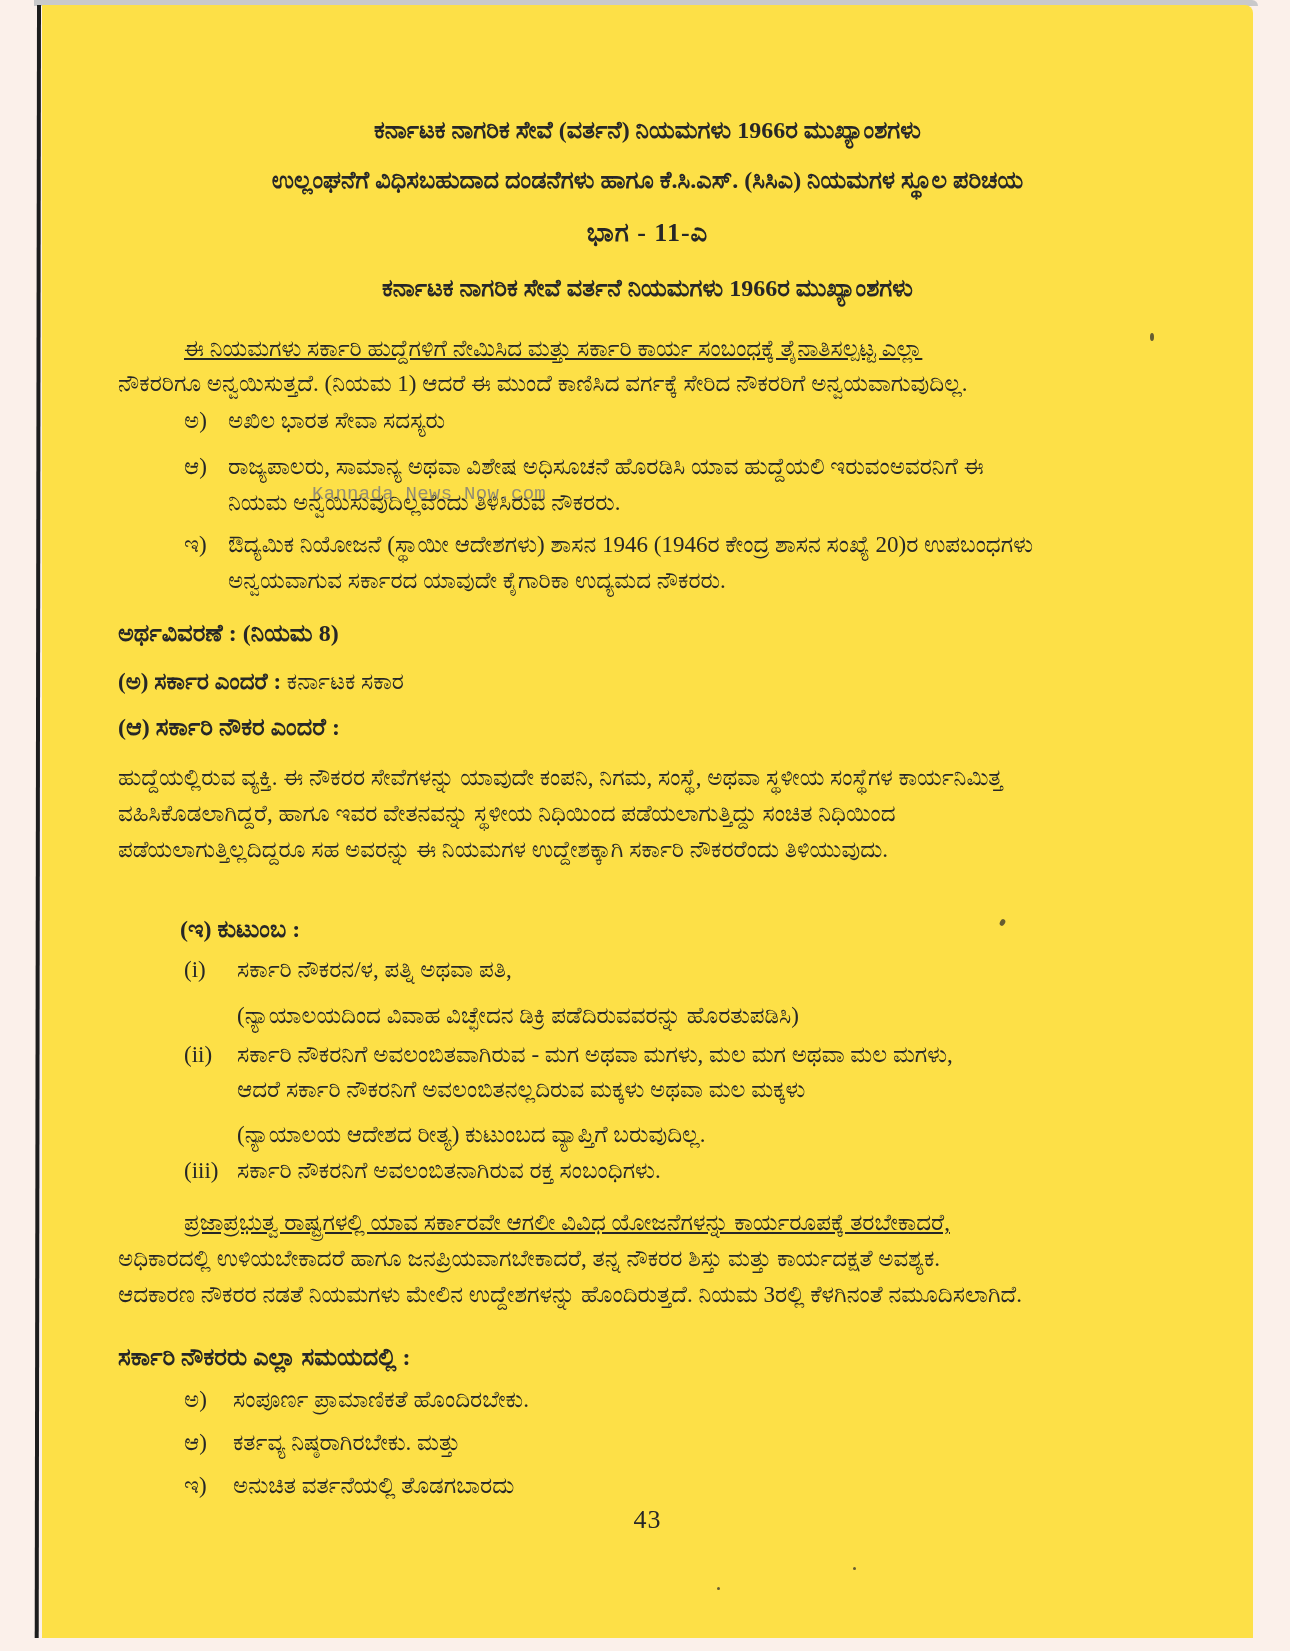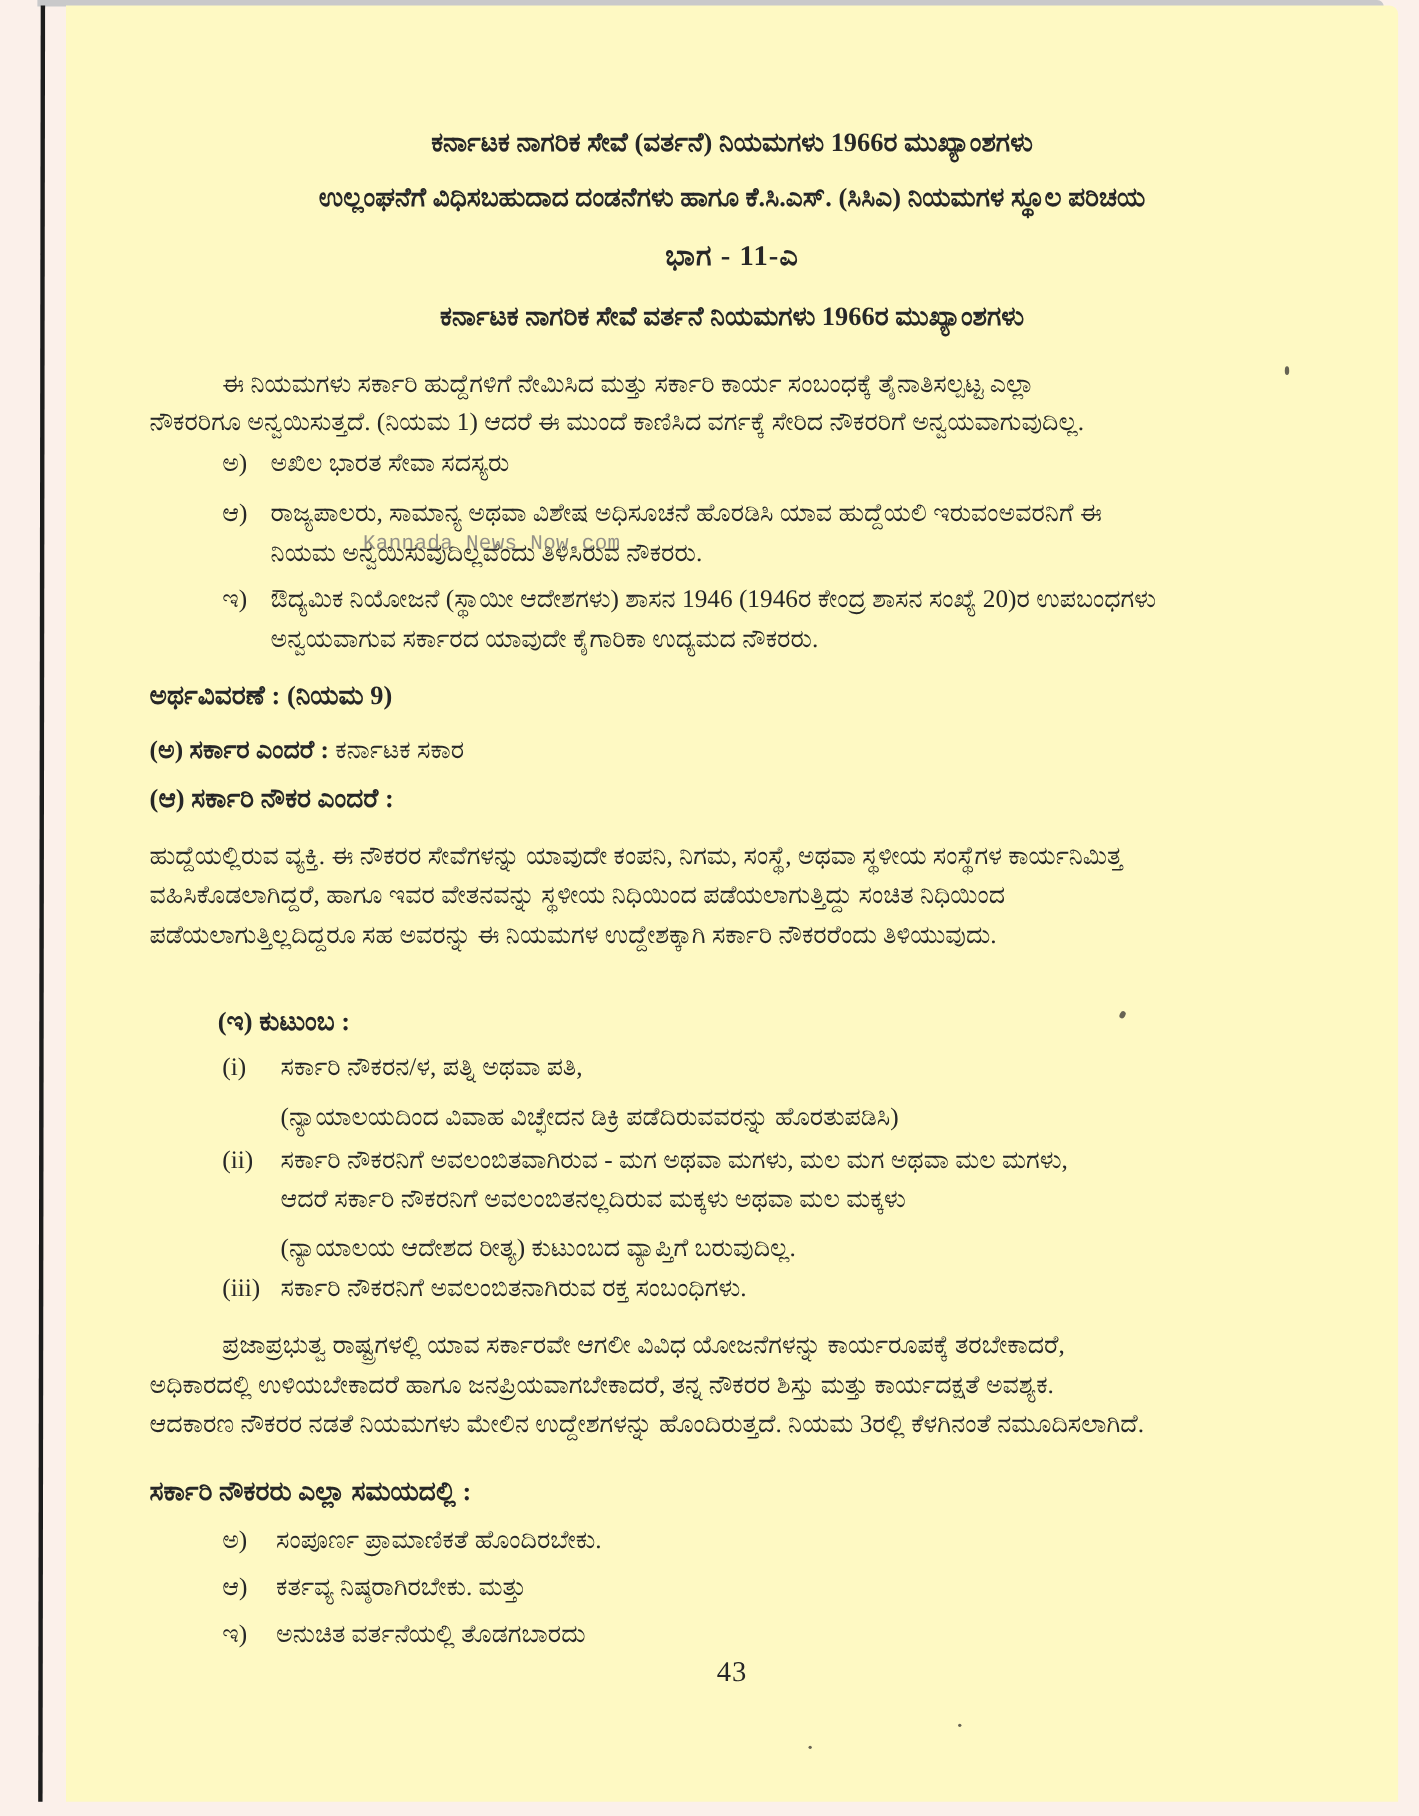--- a/index.html
+++ b/index.html
@@ -4,28 +4,28 @@
 <style>
   html,body{margin:0;padding:0;}
   body{
     width:1290px;height:1651px;position:relative;overflow:hidden;
     background:#fbf0ea;
     font-family:"Liberation Serif","DejaVu Serif",serif;
     color:#272727;
   }
   .top-band{position:absolute;left:34px;top:0;width:1224px;height:6px;background:#c9c9ca;border-radius:0 6px 0 0;}
   .edge-line{position:absolute;left:37px;top:5px;width:4px;height:1633px;background:#1d1d1d;transform:rotate(0.08deg);transform-origin:top left;}
-  .page{position:absolute;left:60px;top:5px;width:1211px;height:1633px;background:#fef9c3;border-radius:0 8px 0 0;}
+  .page{position:absolute;left:42px;top:5px;width:1211px;height:1633px;background:#fde047;border-radius:0 8px 0 0;}
   .abs{position:absolute;}
   .ctr{left:0;width:1211px;text-align:center;white-space:nowrap;}
   .ttl{font-size:24px;font-weight:700;line-height:34px;}
   .part{font-size:26px;font-weight:700;line-height:40px;letter-spacing:1px;}
   .ln{font-size:23px;line-height:36px;white-space:nowrap;}
   .ln1{line-height:35px;}
-  .indent{padding-left:66px;}
+  .indent{padding-left:66px;text-decoration:underline;}
   .hd{font-size:24px;font-weight:700;line-height:36px;white-space:nowrap;}
   .row{display:flex;align-items:flex-start;}
   .lbl{flex:none;font-size:23px;line-height:36px;}
   .lblw44{width:44px;}
   .lblw49{width:49px;}
   .lblw53{width:53px;}
   .bold{font-weight:700;}
   .note{margin-top:10px;}
   .watermark{font-family:Liberation Mono, monospace;font-size:19px;color:rgba(128,126,124,0.85);letter-spacing:.3px;white-space:nowrap;}
   .pageno{font-size:26px;letter-spacing:1px;}
@@ -63,21 +63,21 @@
     </div>
   </div>
   <div class="abs row" style="top:522px;left:142px">
     <span class="lbl lblw44">ಇ)</span>
     <div>
       <div class="ln">ಔದ್ಯಮಿಕ ನಿಯೋಜನೆ (ಸ್ಥಾಯೀ ಆದೇಶಗಳು) ಶಾಸನ 1946 (1946ರ ಕೇಂದ್ರ ಶಾಸನ ಸಂಖ್ಯೆ 20)ರ ಉಪಬಂಧಗಳು</div>
       <div class="ln">ಅನ್ವಯವಾಗುವ ಸರ್ಕಾರದ ಯಾವುದೇ ಕೈಗಾರಿಕಾ ಉದ್ಯಮದ ನೌಕರರು.</div>
     </div>
   </div>
 
-  <div class="abs hd" style="top:610px;left:76px">ಅರ್ಥವಿವರಣೆ : (ನಿಯಮ 9)</div>
+  <div class="abs hd" style="top:610px;left:76px">ಅರ್ಥವಿವರಣೆ : (ನಿಯಮ 8)</div>
 
   <div class="abs ln" style="top:659px;left:76px">
     <span class="bold">(ಅ) ಸರ್ಕಾರ ಎಂದರೆ :</span>
     <span>ಕರ್ನಾಟಕ ಸಕಾರ</span>
   </div>
 
   <div class="abs hd" style="top:704px;left:76px">(ಆ) ಸರ್ಕಾರಿ ನೌಕರ ಎಂದರೆ :</div>
 
   <div class="abs" style="top:755px;left:76px;width:1036px">
     <div class="ln">ಹುದ್ದೆಯಲ್ಲಿರುವ ವ್ಯಕ್ತಿ. ಈ ನೌಕರರ ಸೇವೆಗಳನ್ನು ಯಾವುದೇ ಕಂಪನಿ, ನಿಗಮ, ಸಂಸ್ಥೆ, ಅಥವಾ ಸ್ಥಳೀಯ ಸಂಸ್ಥೆಗಳ ಕಾರ್ಯನಿಮಿತ್ತ</div>

